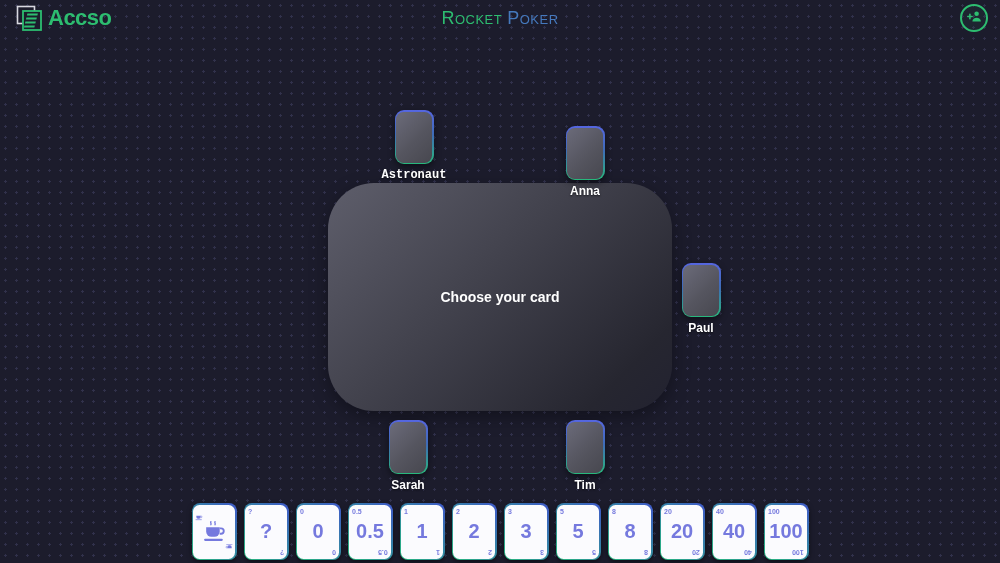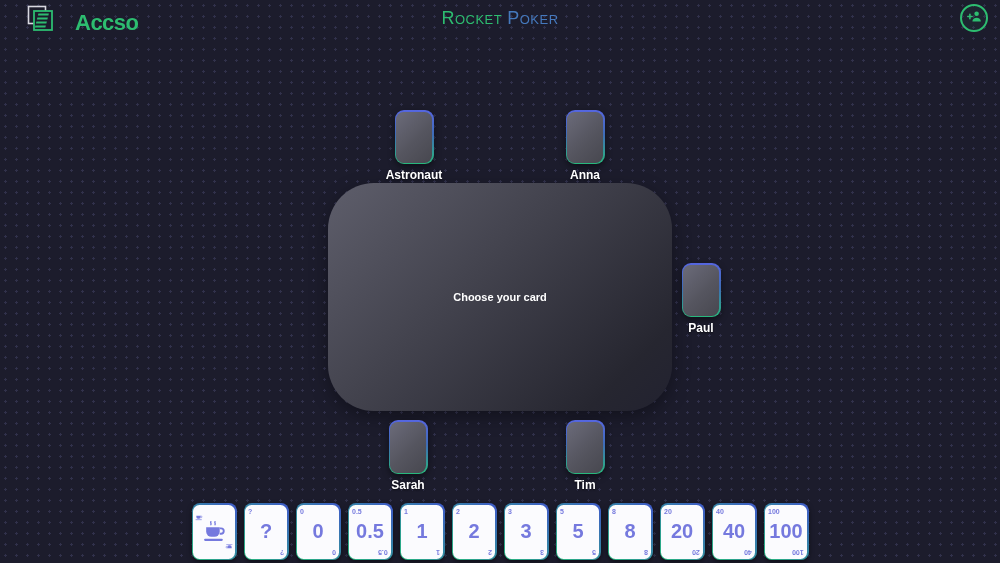--- a/index.html
+++ b/index.html
@@ -4,35 +4,35 @@
 <style>
   html,body{margin:0;padding:0;background:#14141f;}
   .stage{
     position:relative;width:1000px;height:563px;overflow:hidden;
     background-color:#1c1c2c;
     background-image:radial-gradient(circle,#31314b 1px,rgba(0,0,0,0) 1.3px);
     background-size:11px 11px;
     font-family:"Liberation Sans", sans-serif;
   }
   
-  .logo{position:absolute;left:27px;top:5px;display:flex;align-items:flex-end;gap:21px;}
+  .logo{position:absolute;left:16px;top:5px;display:flex;align-items:flex-start;gap:5px;}
   .logo-text{color:#2dbd70;font-size:22px;font-weight:bold;letter-spacing:-0.5px;}
   .title{position:absolute;left:0;top:8px;width:100%;text-align:center;
     font-variant:small-caps;font-weight:normal;font-size:18px;letter-spacing:0.5px;}
   .t-green{color:#2dbd70;margin-right:5px;}
   .t-blue{color:#4579bd;}
   .invite-btn{position:absolute;right:12px;top:4px;width:28px;height:28px;border-radius:50%;
     border:2px solid #2dbd70;display:flex;align-items:center;justify-content:center;
     background:rgba(45,189,112,0.06);cursor:pointer;box-sizing:border-box;}
   
   .table{position:absolute;left:328px;top:183px;width:344px;height:228px;border-radius:46px;
     background:linear-gradient(135deg,#5e5e6b 0%,#44444f 40%,#262630 85%,#222230 100%);
     display:flex;align-items:center;justify-content:center;
     box-shadow:0 6px 18px rgba(0,0,0,0.35);}
-  .table-msg{color:#ffffff;font-size:11px;font-weight:bold;}
+  .table-msg{color:#ffffff;font-size:14px;font-weight:bold;}
   
   .seat{position:absolute;width:80px;display:flex;flex-direction:column;align-items:center;}
   .seat-card{width:39px;height:54px;border-radius:9px;padding:1.5px;box-sizing:border-box;
     background:linear-gradient(180deg,#5566e0 0%,#3f6cb8 45%,#27b97c 100%);
     box-shadow:0 3px 7px rgba(0,0,0,0.45);}
   .seat-card-in{width:100%;height:100%;border-radius:7.5px;
     background:linear-gradient(135deg,#6b6b7a 0%,#55555f 55%,#47474f 100%);}
   .seat-name{margin-top:4px;color:#ffffff;font-size:12px;font-weight:bold;white-space:nowrap;
     text-shadow:0 1px 2px rgba(0,0,0,0.6);}
   
@@ -85,27 +85,27 @@
           <line x1="2.5" y1="12" x2="8.5" y2="12"></line>
         </g>
       </svg>
     </span>
   </div>
 
   <div class="table">
     <div class="table-msg">Choose your card</div>
   </div>
 
-  <div class="seat" style="left:374px;top:110px;">
+  <div class="seat" style="left:374px;top:110px;font-family:Liberation Mono, monospace;">
     <div class="seat-card">
         <div class="seat-card-in"></div>
       </div>
     <div class="seat-name">Astronaut</div>
   </div>
-  <div class="seat" style="left:545px;top:110px;">
+  <div class="seat" style="left:545px;top:126px;">
     <div class="seat-card">
         <div class="seat-card-in"></div>
       </div>
     <div class="seat-name">Anna</div>
   </div>
   <div class="seat" style="left:661px;top:263px;">
     <div class="seat-card">
         <div class="seat-card-in"></div>
       </div>
     <div class="seat-name">Paul</div>

